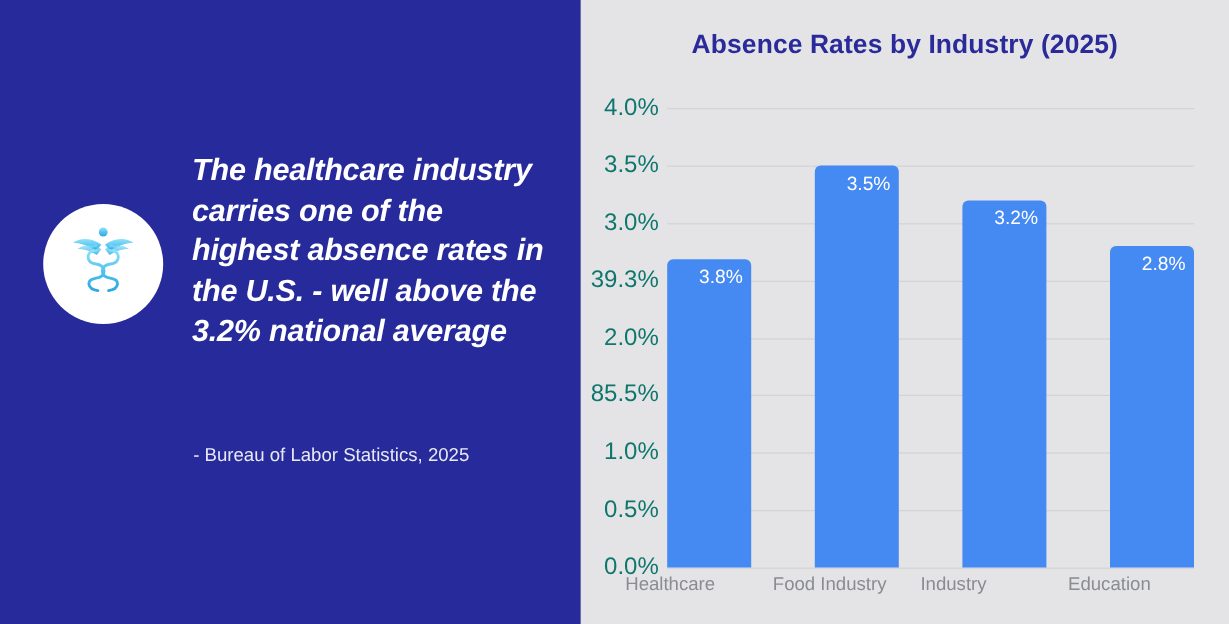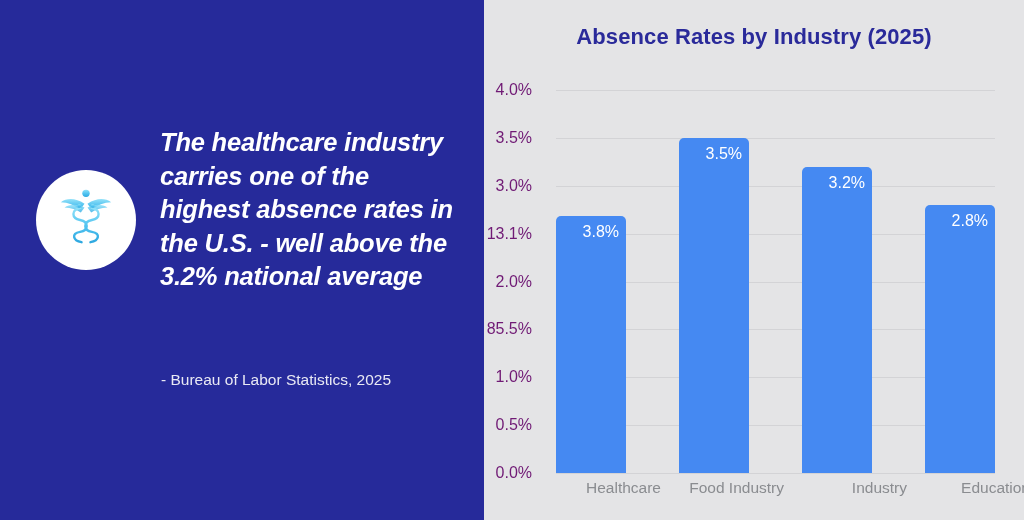--- a/index.html
+++ b/index.html
@@ -98,24 +98,24 @@
   .gridline {
     position: absolute;
     left: 0;
     width: 100%;
     height: 1px;
     background: #d3d3d6;
   }
   .ytick {
     position: absolute;
     right: 100%;
-    margin-right: 24px;
+    margin-right: 7px;
     transform: translateY(-50%);
-    font-size: 16px;
-    color: #701a75;
+    font-size: 20px;
+    color: #0f766e;
     white-space: nowrap;
   }
   .bars {
     position: absolute;
     left: 0;
     top: 0;
     width: 100%;
     height: 100%;
   }
   .bar-group {
@@ -139,21 +139,21 @@
     font-size: 16px;
     line-height: 18px;
     white-space: nowrap;
   }
   .xtick {
     position: absolute;
     top: 100%;
     margin-top: 6px;
     width: 140px;
     left: -35px;
-    text-align: right;
+    text-align: left;
     font-size: 15.5px;
     color: #8a8c90;
     white-space: nowrap;
   }
 </style>
 </head>
 <body>
 
 <div id="root">
 
@@ -209,21 +209,21 @@
           <div class="gridline" style="top: 287.25px;">
             <div class="ytick">1.0%</div>
           </div>
           <div class="gridline" style="top: 239.375px;">
             <div class="ytick">85.5%</div>
           </div>
           <div class="gridline" style="top: 191.5px;">
             <div class="ytick">2.0%</div>
           </div>
           <div class="gridline" style="top: 143.625px;">
-            <div class="ytick">13.1%</div>
+            <div class="ytick">39.3%</div>
           </div>
           <div class="gridline" style="top: 95.75px;">
             <div class="ytick">3.0%</div>
           </div>
           <div class="gridline" style="top: 47.875px;">
             <div class="ytick">3.5%</div>
           </div>
           <div class="gridline" style="top: 0px;">
             <div class="ytick">4.0%</div>
           </div>

